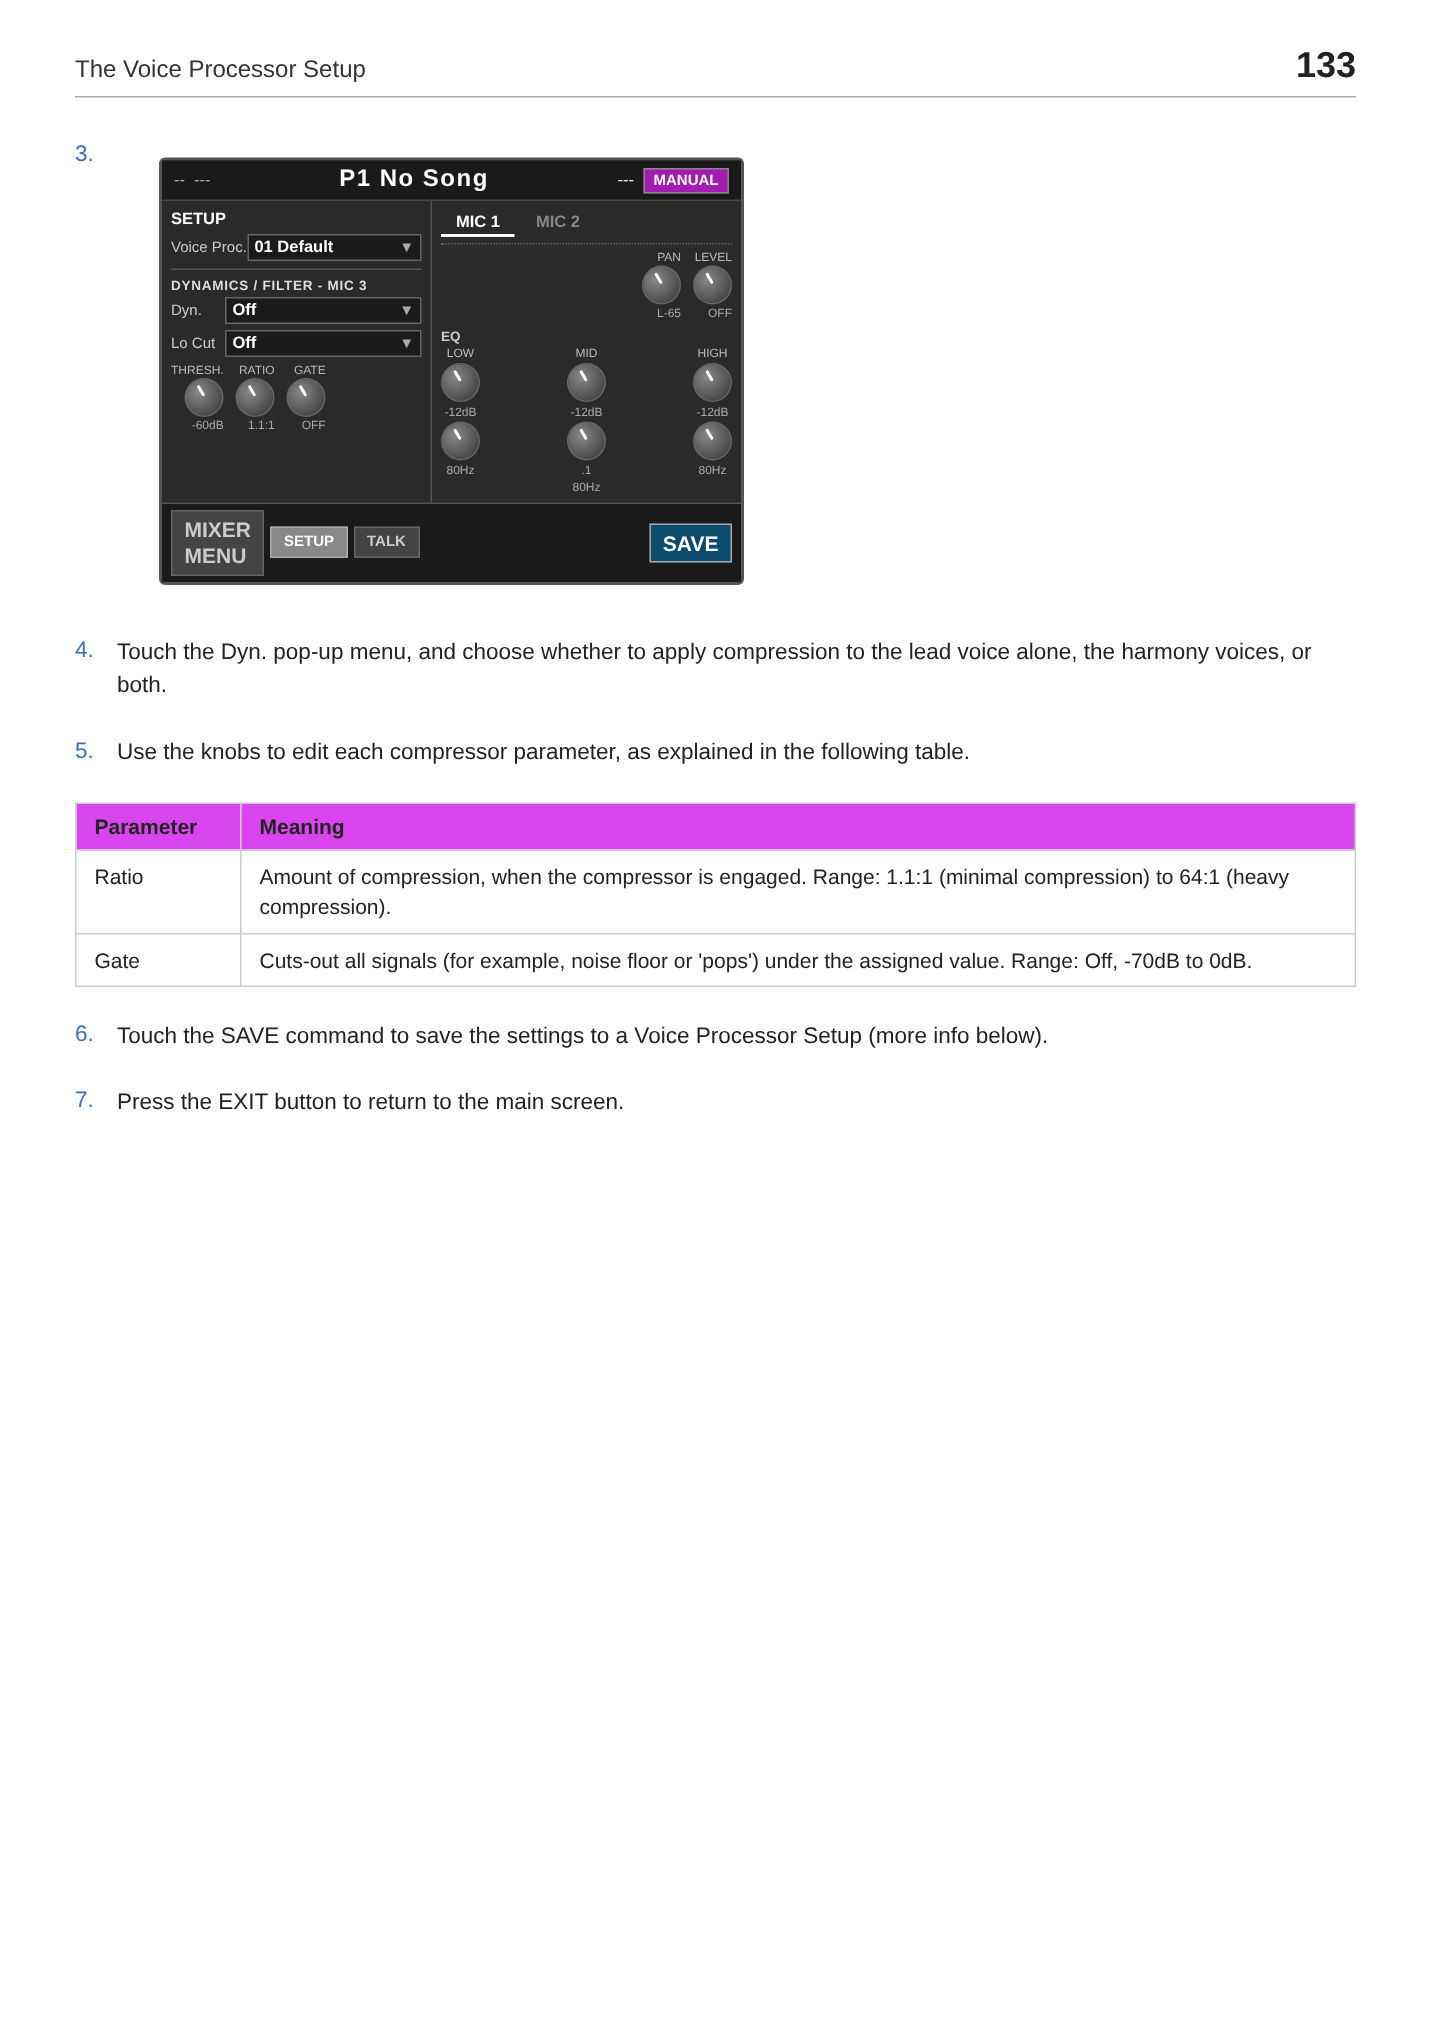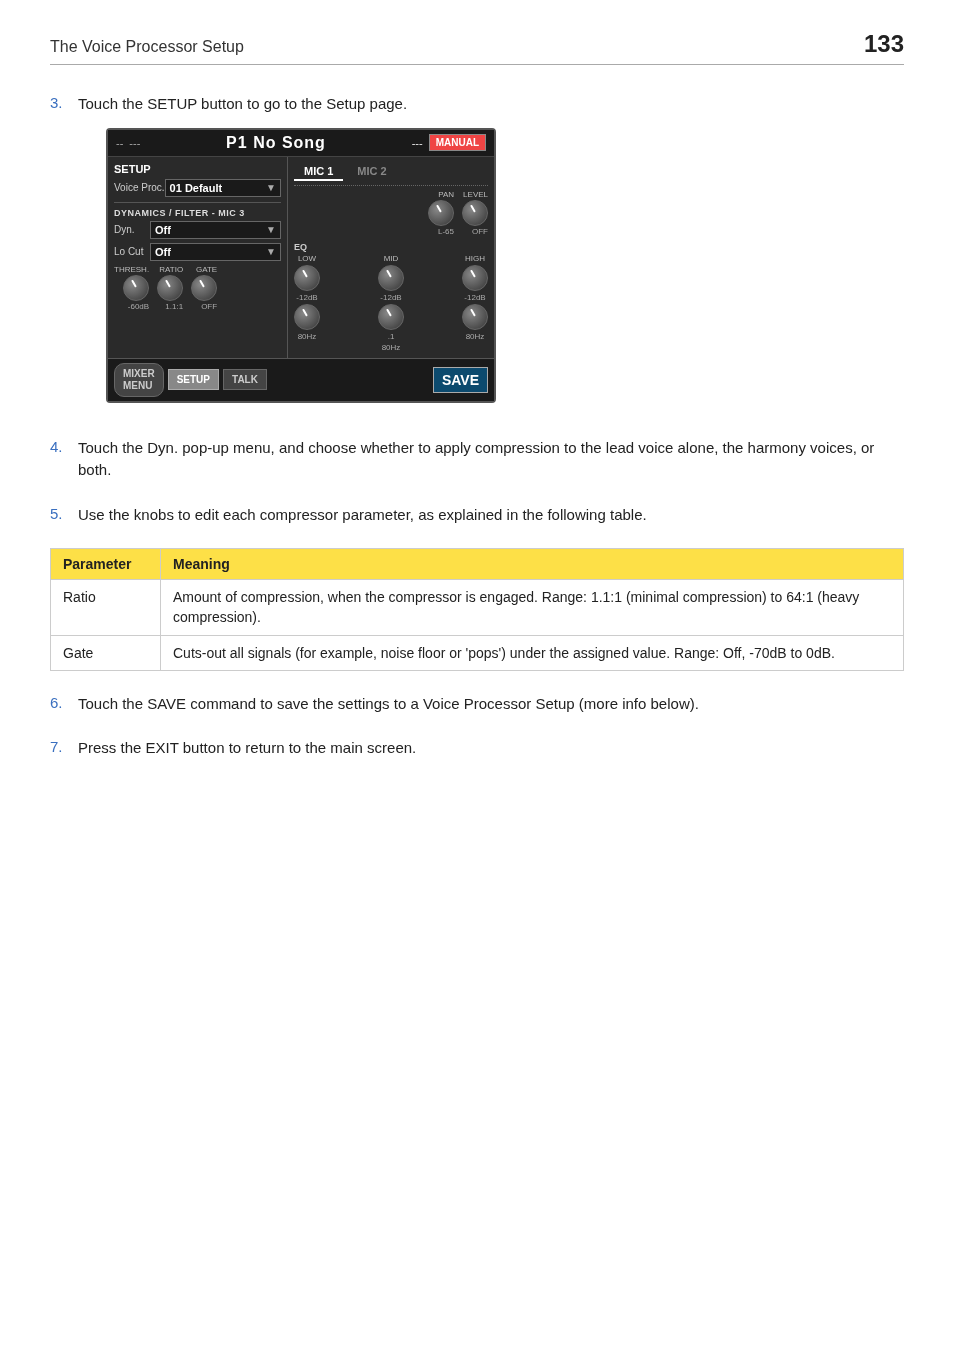--- a/index.html
+++ b/index.html
@@ -85,21 +85,21 @@
       font-size: 16px;
       font-weight: bold;
       letter-spacing: 1px;
     }
     .device-topbar-right {
       display: flex;
       align-items: center;
       gap: 6px;
     }
     .btn-manual {
-      background: #ef4444;
+      background: #a21caf;
       color: #fff;
       font-size: 10px;
       font-weight: bold;
       padding: 2px 6px;
       border: 1px solid #888;
     }
 
     
     .device-body {
       display: flex;
@@ -297,21 +297,21 @@
     }
 
     
     .param-table {
       width: 100%;
       border-collapse: collapse;
       margin: 12px 0 22px 0;
       font-size: 14px;
     }
     .param-table th {
-      background: #fde047;
+      background: #d946ef;
       border: 1px solid #ccc;
       padding: 7px 12px;
       text-align: left;
       font-weight: bold;
       font-size: 14px;
     }
     .param-table td {
       border: 1px solid #ccc;
       padding: 7px 12px;
       vertical-align: top;
@@ -327,21 +327,20 @@
 <body>
 
 <div class="page-header">
   <span class="page-header-title">The Voice Processor Setup</span>
   <span class="page-header-number">133</span>
 </div>
 
 <div class="step">
   <span class="step-number">3.</span>
   <div>
-    <span class="step-text">Touch the SETUP button to go to the Setup page.</span>
 
     
     <div class="device-panel">
 
       <div class="device-topbar">
         <div class="device-topbar-left">
           <span>--</span>
           <span>---</span>
         </div>
         <div class="device-topbar-center">P1 No Song</div>
@@ -452,21 +451,21 @@
                 <div class="knob"></div>
                 <span class="knob-value">80Hz</span>
               </div>
 
             </div>
           </div>
         </div>
       </div>
 
       <div class="device-navbar">
-        <span class="nav-btn" style="white-space:pre;font-size:10px;line-height:1.2;border-radius:10px;">MIXER
+        <span class="nav-btn" style="white-space:pre;font-size:14px;line-height:1.2;">MIXER
 MENU</span>
         <span class="nav-btn active">SETUP</span>
         <span class="nav-btn">TALK</span>
         <span class="nav-btn save">SAVE</span>
       </div>
 
     </div>
     
   </div>
 </div>

